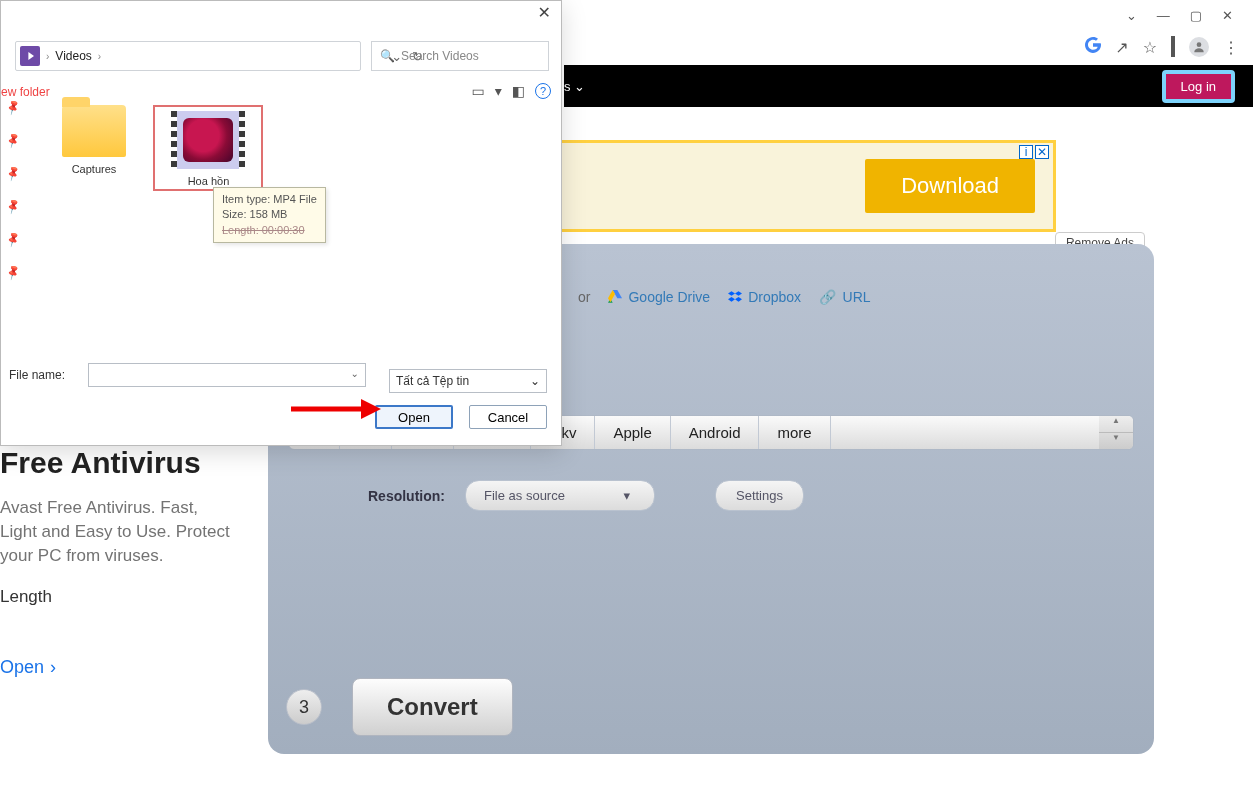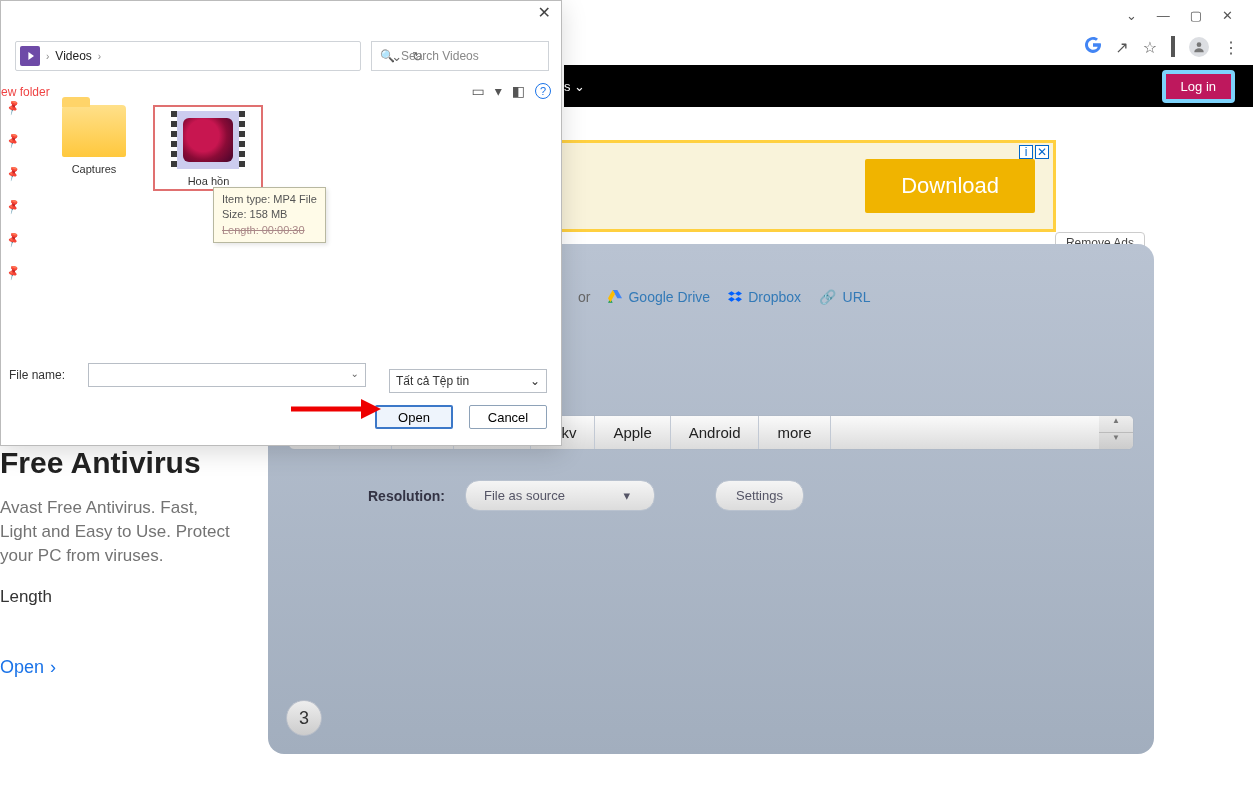--- a/index.html
+++ b/index.html
@@ -203,20 +203,21 @@
     <span class="label">Resolution:</span>
     <div class="resol-select">
       <span>File as source</span>
       <span>▾</span>
     </div>
     <button class="settings-btn">Settings</button>
   </div>
 
   <div class="convert-row">
     <div class="step-badge">3</div>
+    <button class="convert-btn">Convert</button>
   </div>
 </div>
 
 <div class="sidebar-ad">
   <h2>Free Antivirus</h2>
   <p>Avast Free Antivirus. Fast, Light and Easy to Use. Protect your PC from viruses.</p>
   <div class="brand">Length</div>
   <div class="open-link">
     <span>Open</span>
     <span>›</span>

